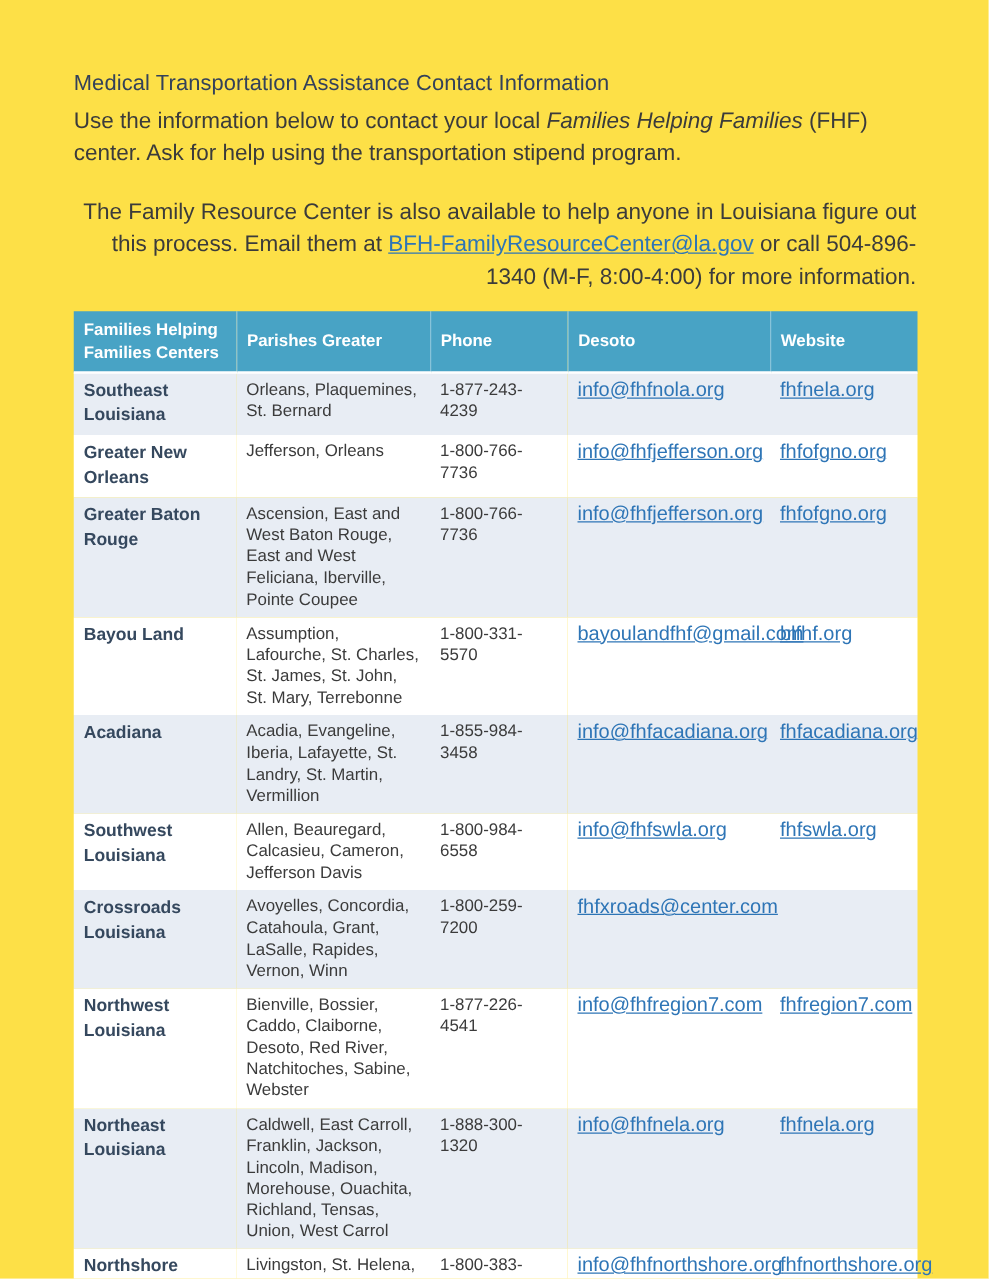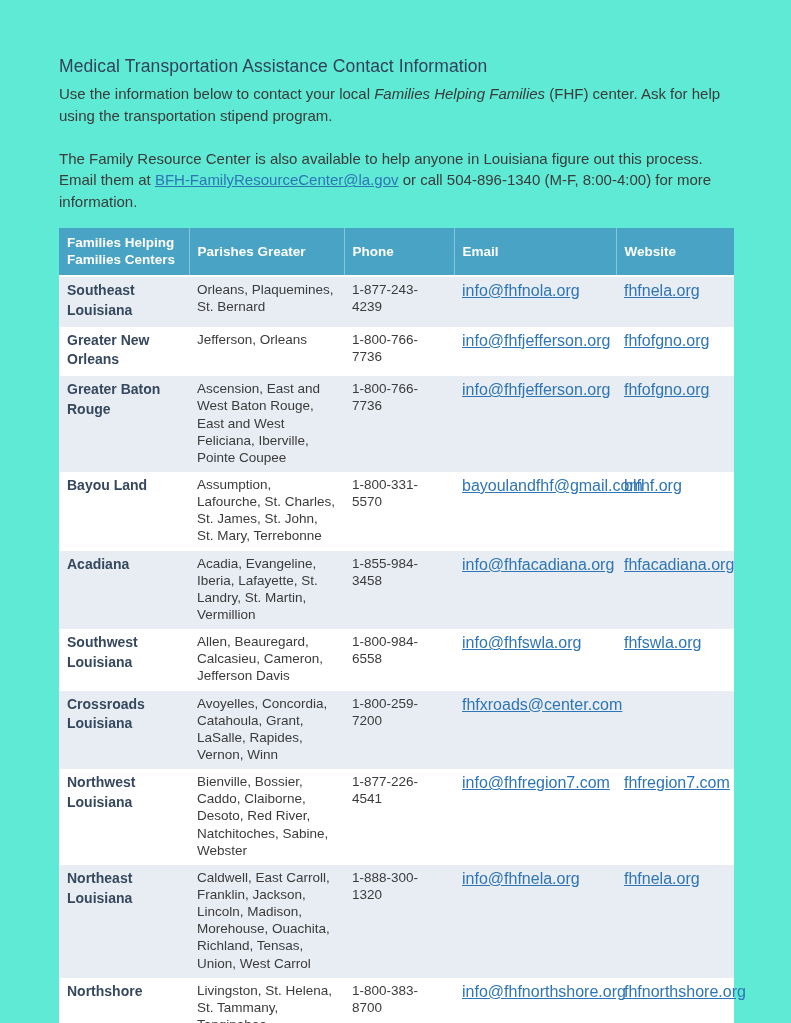--- a/index.html
+++ b/index.html
@@ -1,41 +1,41 @@
 <!DOCTYPE html>
 <html><head>
 <meta charset="utf-8">
 <style>
   * { box-sizing: border-box; }
   html, body { margin: 0; padding: 0; background: #ffffff; }
   .page {
     width: 791px;
     height: 1023px;
-    background: #5eead4;
+    background: #fde047;
     font-family: "Liberation Sans", sans-serif;
     padding: 56px 58px 20px 59px;
     position: relative;
     overflow: hidden;
   }
   .title {
     font-size: 17.5px;
     font-weight: 500;
     color: #33415A;
     margin: 0 0 6px 0;
     letter-spacing: 0.1px;
   }
   .para {
-    font-size: 15px;
+    font-size: 18px;
     color: #3B3B3B;
     line-height: 1.45;
     margin: 0;
     max-width: 676px;
   }
   .para-1 { margin-bottom: 21px; }
-  .para-2 { margin-bottom: 15px; }
+  .para-2 { margin-bottom: 15px; text-align: right; }
   .italic { font-style: italic; }
   a.link {
     color: #2E75B6;
     text-decoration: underline;
     cursor: pointer;
   }
   table.contact {
     border-collapse: collapse;
     width: 675px;
     table-layout: fixed;
@@ -93,21 +93,21 @@
         <col class="c2">
         <col class="c3">
         <col class="c4">
         <col class="c5">
     </colgroup>
     <thead>
       <tr>
         <th>Families Helping Families Centers</th>
         <th>Parishes Greater</th>
         <th>Phone</th>
-        <th>Email</th>
+        <th>Desoto</th>
         <th>Website</th>
       </tr>
     </thead>
     <tbody>
   <tr class="alt">
     <td class="c-name">Southeast Louisiana</td>
     <td class="c-par">Orleans, Plaquemines, St. Bernard</td>
     <td class="c-phone">1-877-243-4239</td>
     <td class="c-email"><a class="link">info@fhfnola.org</a></td>
     <td class="c-web"><a class="link">fhfnela.org</a></td>

